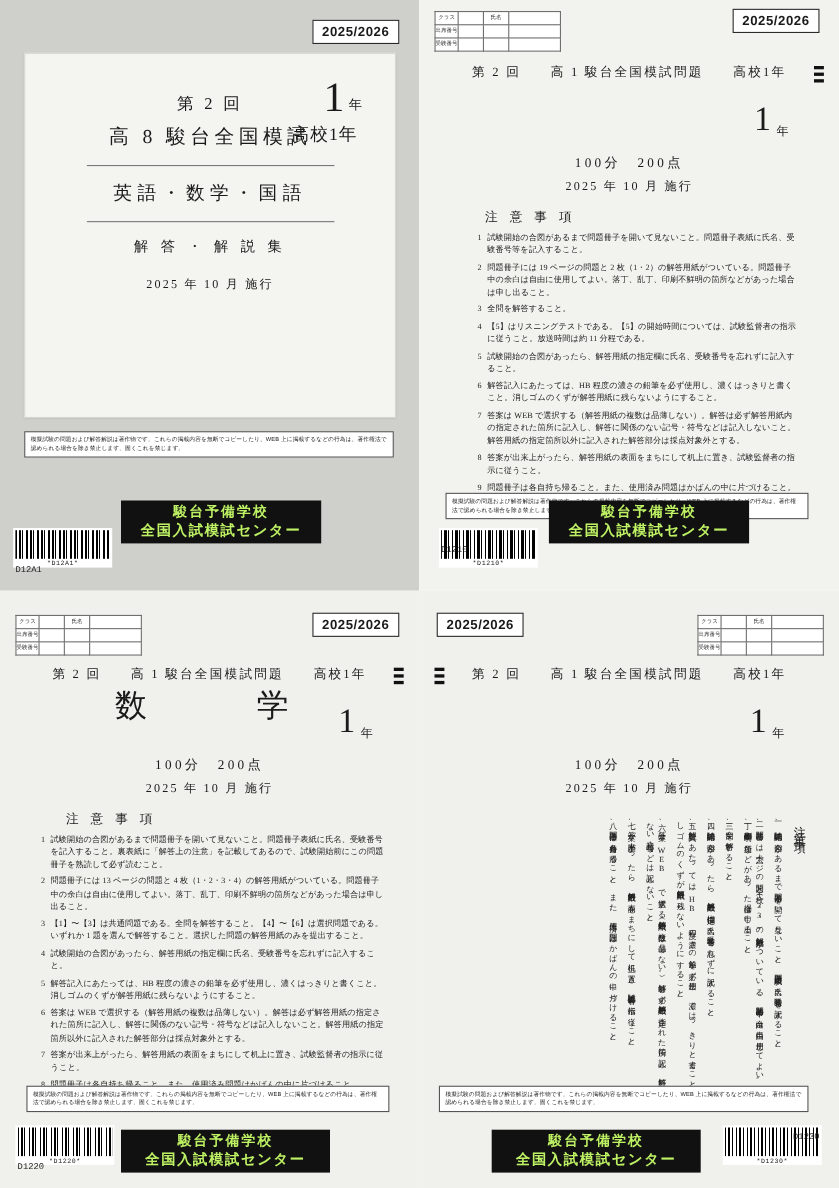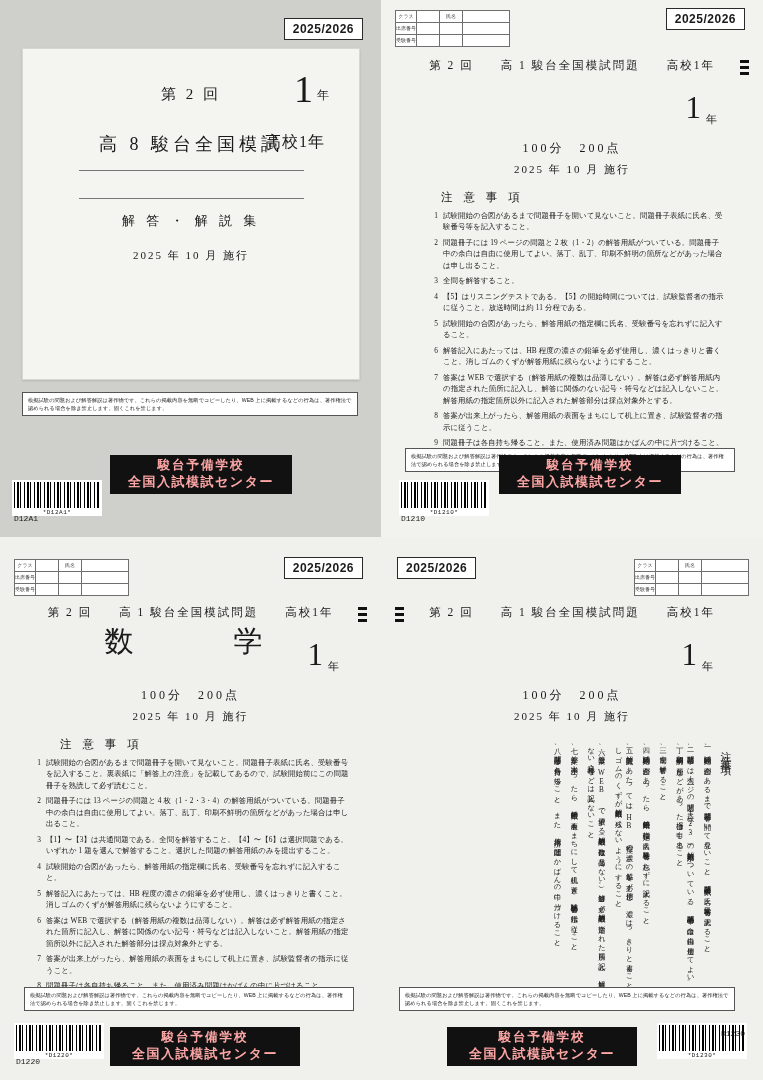--- a/index.html
+++ b/index.html
@@ -75,21 +75,21 @@
   .cover-inner{
     position:absolute;inset:10px;
     display:flex;flex-direction:column;
     align-items:center;
     padding-top:26px;
   }
   .cov-row1{
     width:100%;
     display:flex;align-items:flex-end;justify-content:center;
     position:relative;
-    margin-bottom:28px;
+    margin-bottom:8px;
   }
   .cov-kai{font-size:15px;letter-spacing:3px;}
   .cov-big1{
     position:absolute;right:36px;bottom:-4px;
     font-size:38px;line-height:1;
     font-family:"Liberation Serif","DejaVu Serif",serif;
   }
   .cov-nen{
     position:absolute;right:20px;bottom:0px;
     font-size:12px;
@@ -120,21 +120,21 @@
     font-family:"Liberation Sans","DejaVu Sans",sans-serif;
     color:#222;
     padding:3px 5px;
     letter-spacing:.1px;
   }
 
   
   .publisher{
     position:absolute;
     background:#111;
-    color:#fca5a5;
+    color:#bef264;
     text-align:center;
     font-family:"Liberation Sans","DejaVu Sans",sans-serif;
     font-weight:700;
     letter-spacing:2px;
     padding:3px 10px 4px;
     line-height:1.25;
     font-size:12.5px;
   }
   .publisher .l2{font-size:13px;letter-spacing:1.5px;}
 
@@ -254,20 +254,21 @@
         <div class="cov-row1">
           <span class="cov-kai">第 2 回</span>
           <span class="cov-big1">1</span>
           <span class="cov-nen">年</span>
         </div>
         <div style="position:relative;width:100%;text-align:center;">
           <span class="cov-title">高 8 駿台全国模試</span>
           <span class="cov-kou1">高校1年</span>
         </div>
         <div class="rule"></div>
+        <div class="cov-subjects">英語・数学・国語</div>
         <div class="rule"></div>
         <div class="cov-kaisetsu">解 答 ・ 解 説 集</div>
         <div style="height:18px"></div>
         <div class="cov-date">2025 年 10 月  施行</div>
       </div>
     </div>
 
     <div class="copy-strip" style="left:22px;top:392px;width:336px;">模擬試験の問題および解答解説は著作物です。これらの掲載内容を無断でコピーしたり、WEB 上に掲載するなどの行為は、著作権法で認められる場合を除き禁止します。固くこれを禁じます。</div>
 
     <div class="publisher" style="left:110px;top:455px;width:162px;">
@@ -367,21 +368,21 @@
 
     <div class="publisher" style="left:118px;top:455px;width:162px;">
       <div>駿台予備学校</div>
       <div class="l2">全国入試模試センター</div>
     </div>
 
     <div class="barcode" style="left:18px;top:480px;">
       <div class="bc-bars"></div>
       <div class="bc-num">*D1210*</div>
     </div>
-    <div class="bc-label" style="left:20px;top:514px;">D1210</div>
+    <div class="bc-label" style="left:20px;top:496px;">D1210</div>
   </div>
 
   <div class="sheet p-bl">
     <div class="year-box year-bl">2025/2026</div>
 
     <table class="reg-table" style="left:14px;top:22px;">
       <tbody>
           <tr>
             <td class="lab">クラス</td>
             <td></td>

